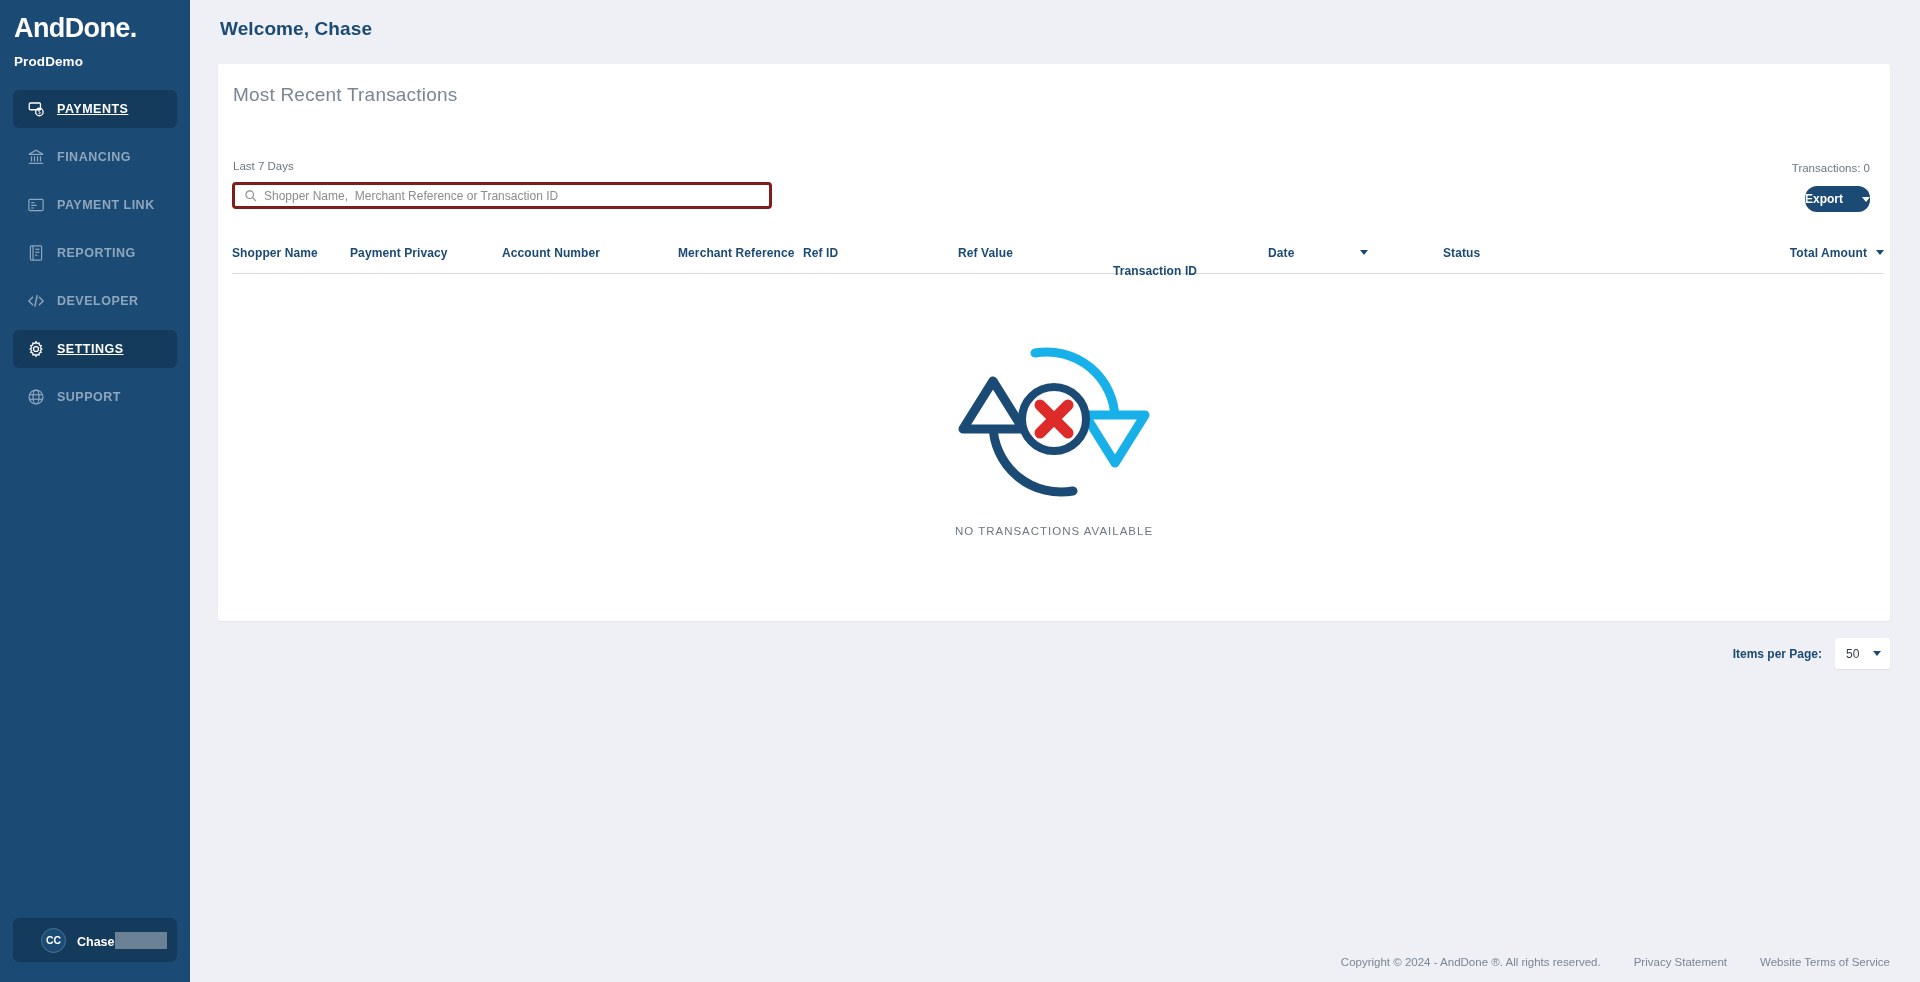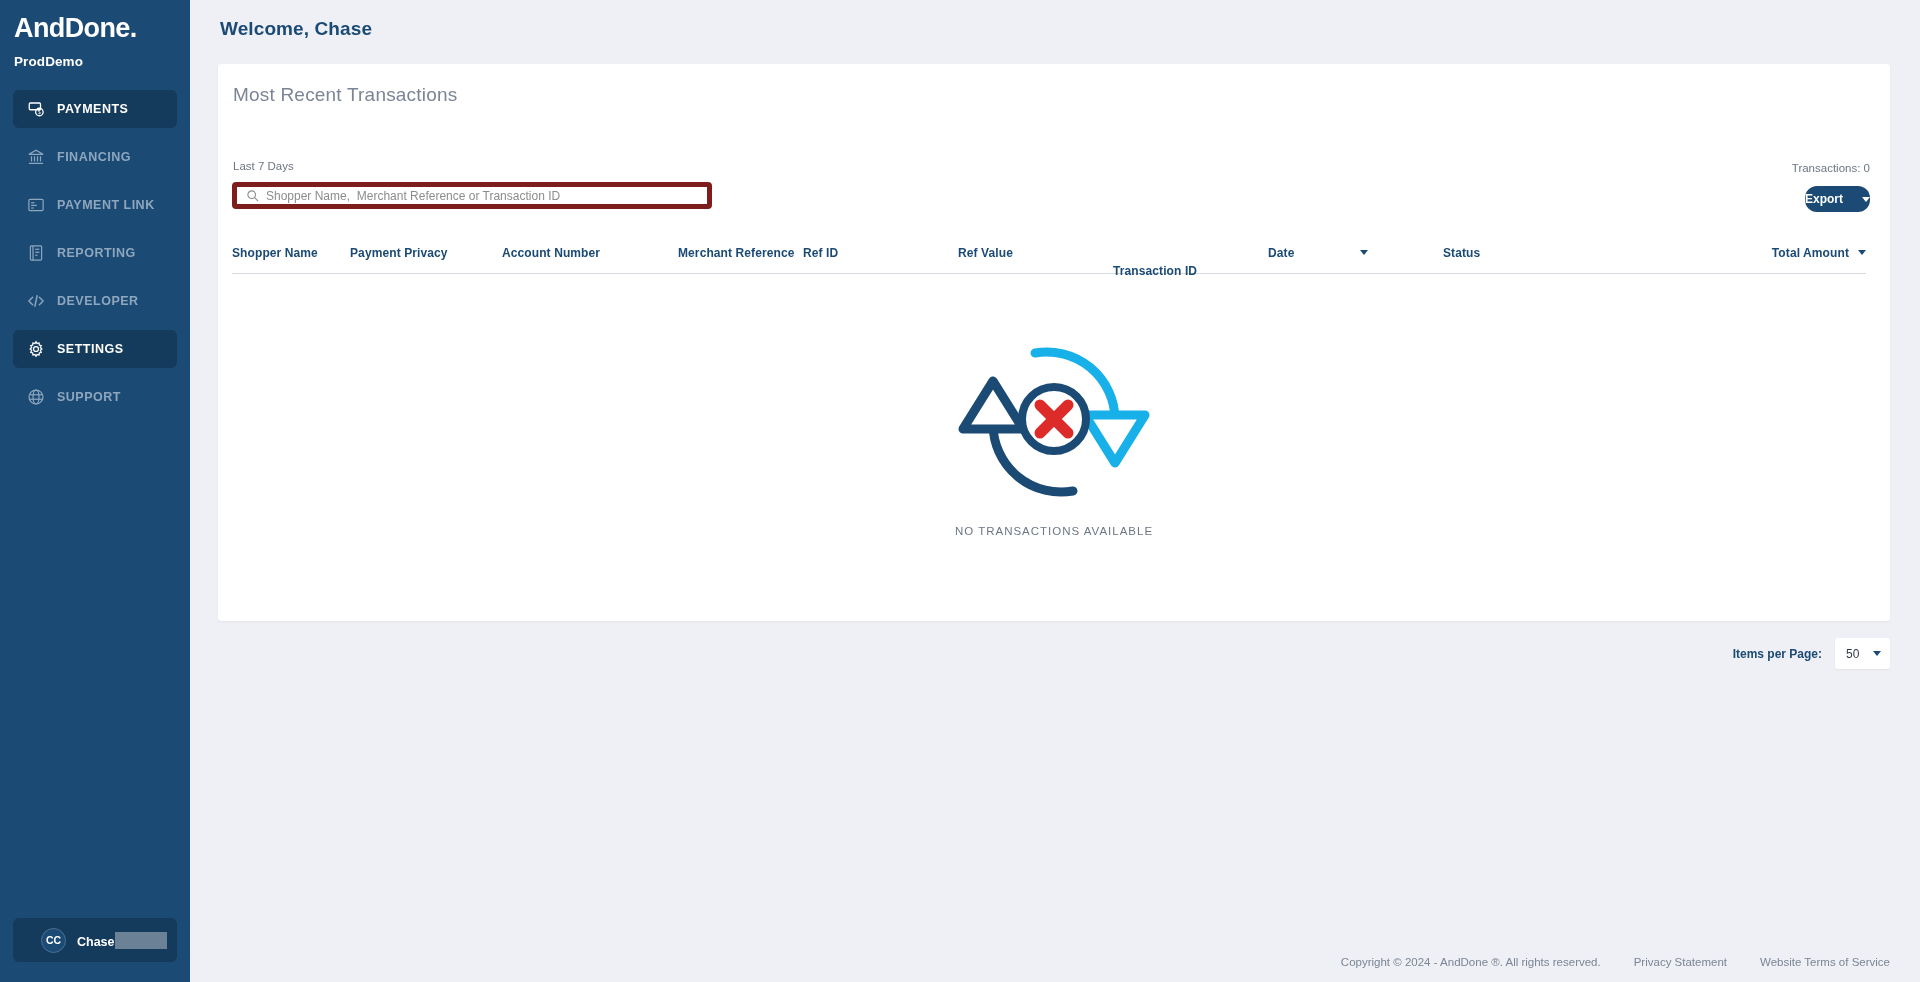--- a/index.html
+++ b/index.html
@@ -45,20 +45,21 @@
     border-radius: 6px;
     display: flex; align-items: center;
     gap: 12px;
     padding-left: 14px;
     cursor: pointer;
     color: #8ea7bd;
   }
   .nav-item.active {
     background: #143a5c;
     color: #ffffff;
+    text-decoration: underline;
   }
   .nav-item .nav-icon {
     width: 18px; height: 18px;
     display: flex; align-items: center; justify-content: center;
     flex-shrink: 0;
   }
   .nav-item .nav-icon svg { display: block; }
   .nav-label {
     font-size: 12.5px;
     font-weight: 700;
@@ -128,22 +129,22 @@
   .card-sub {
     position: absolute; top: 96px; left: 15px;
     font-size: 11.5px; color: #6d7684;
   }
   .txn-count {
     position: absolute; top: 98px; right: 20px;
     font-size: 11.5px; color: #6d7684;
   }
   .search-wrap {
     position: absolute; top: 118px; left: 14px;
-    width: 480px; height: 27px;
-    border: 5px solid #7f1d1d;
+    width: 540px; height: 27px;
+    border: 3px solid #7f1d1d;
     border-radius: 4px;
     background: #ffffff;
     display: flex; align-items: center;
     padding-left: 9px; gap: 7px;
   }
   .search-wrap svg { flex-shrink: 0; }
   .search-input {
     border: none; outline: none;
     font-family: "Liberation Sans", sans-serif;
     font-size: 12px;
@@ -167,21 +168,21 @@
   }
   .caret-down-w {
     width: 0; height: 0;
     border-left: 4px solid transparent;
     border-right: 4px solid transparent;
     border-top: 5px solid #ffffff;
   }
 
   .table-head {
     position: absolute;
-    top: 168px; left: 14px; right: 24px;
+    top: 168px; left: 14px; right: 6px;
     height: 42px;
     border-bottom: 1px solid #d7dbe0;
     display: flex; align-items: center;
   }
   .th {
     font-size: 12px; font-weight: 700;
     color: #1b4a75;
     letter-spacing: 0.1px;
     display: flex; align-items: center;
     cursor: pointer;

